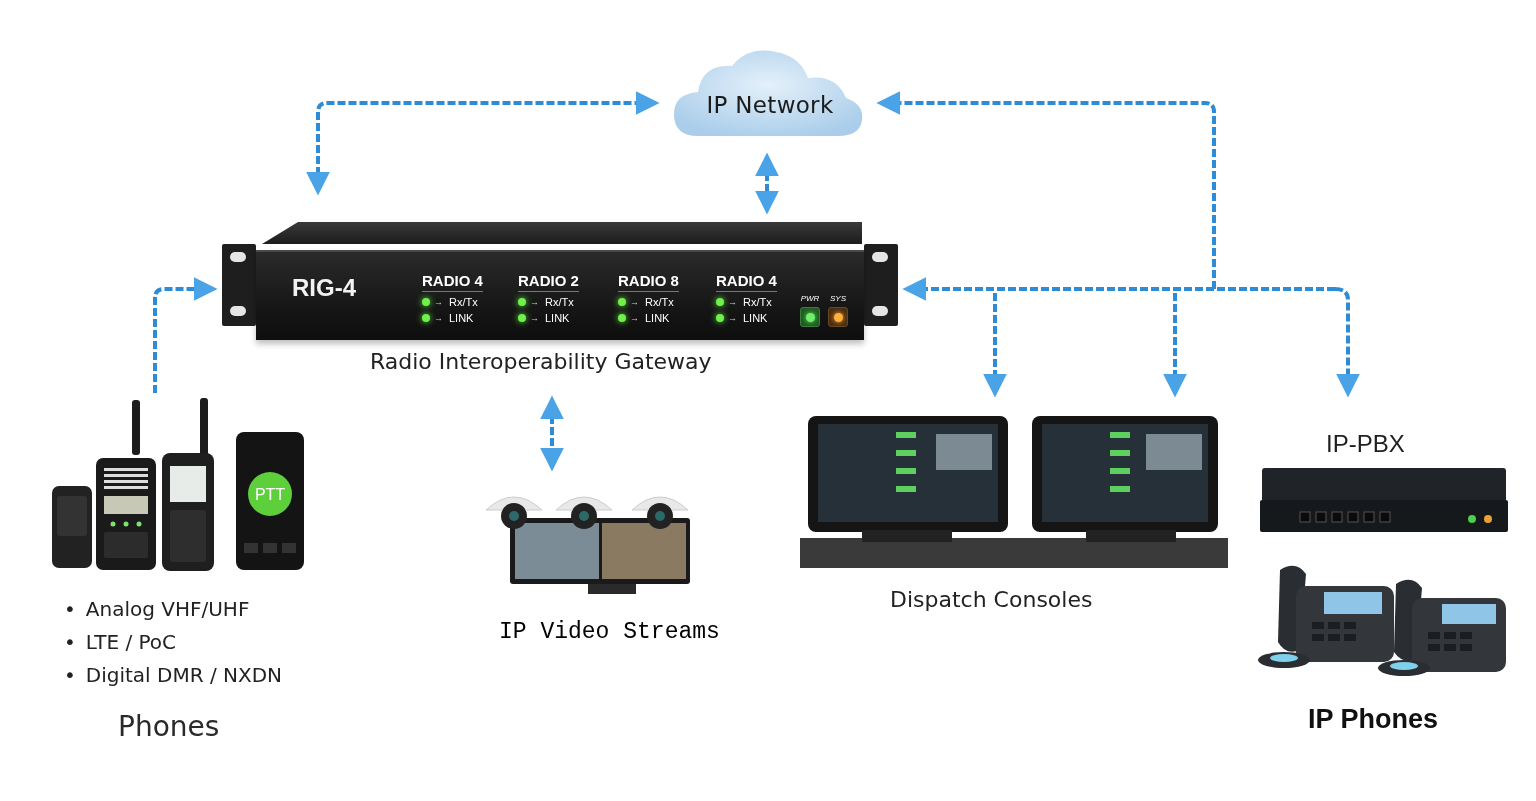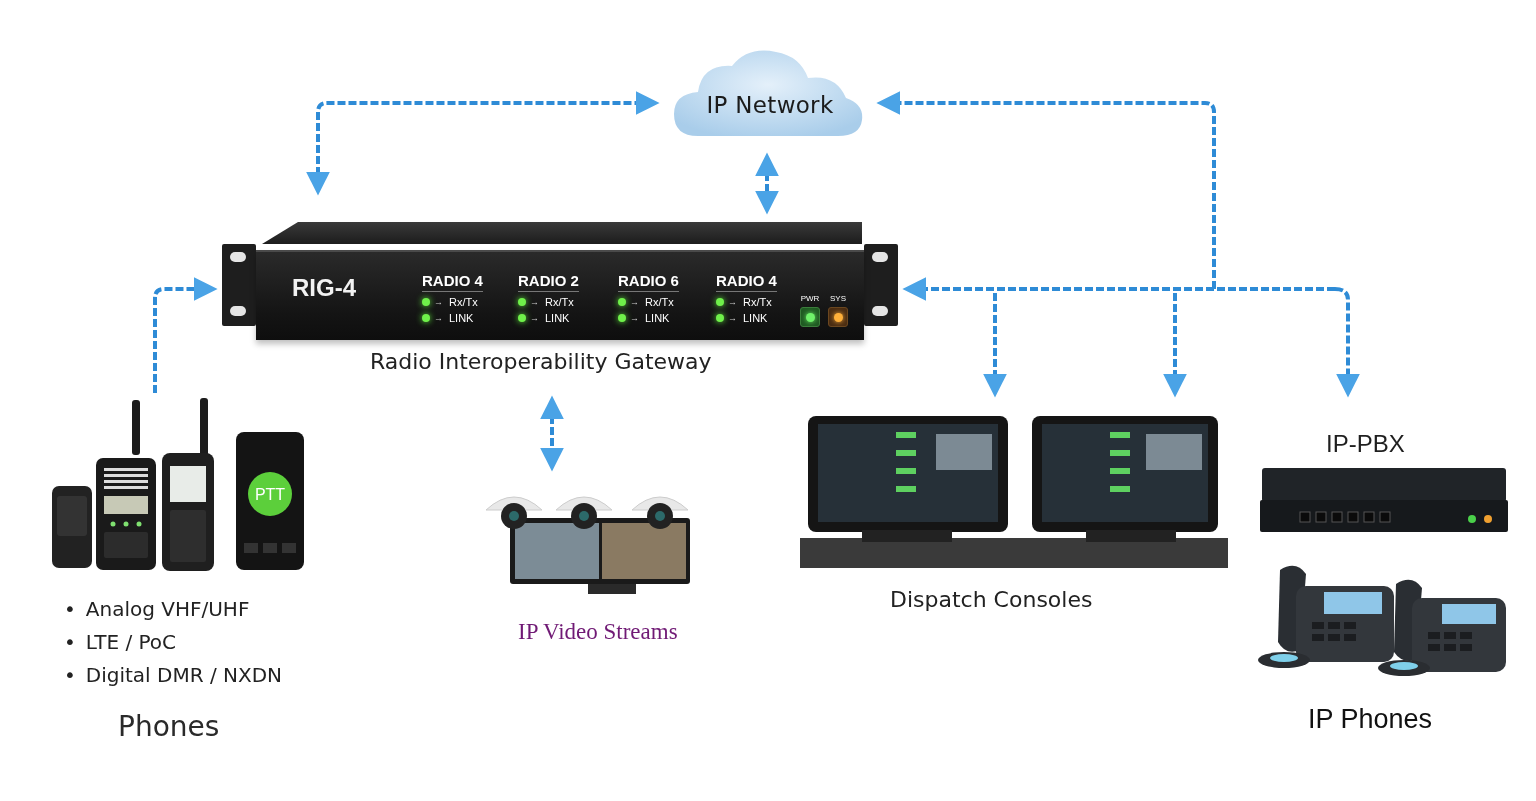--- a/index.html
+++ b/index.html
@@ -23,42 +23,42 @@
   .rig-ear.l { left: 0; } .rig-ear.r { right: 0; }
   .rig-ear .hole { position:absolute; left: 8px; width: 16px; height: 10px; background:#e5e5e5; border-radius: 6px; }
   .rig-face { position:absolute; left: 34px; right: 34px; top: 28px; height: 88px;
     background: linear-gradient(#2a2a2a, #141414 70%, #0e0e0e); border-top: 2px solid #4a4a4a; box-shadow: 0 4px 6px rgba(0,0,0,0.25); }
   .rig-model { position:absolute; left: 36px; top: 22px; color:#f2f2f2; font-weight: bold; font-size: 24px; font-family: "Liberation Sans", sans-serif; }
   .radio-col { position:absolute; top: 20px; width: 70px; color:#fff; font-family: "Liberation Sans", sans-serif; }
   .radio-col .name { font-weight: bold; font-size: 15px; border-bottom: 1px solid #777; padding-bottom: 2px; display:inline-block; }
   .radio-col .row { display:flex; align-items:center; font-size: 11px; margin-top: 4px; }
   .led { width: 8px; height: 8px; border-radius: 50%; background: #6ff04a; box-shadow: 0 0 6px #5de83a; margin-right: 4px; }
   .radio-col .arrow { color:#ccc; font-size: 9px; margin-right: 6px; }
-  .ind { position:absolute; top: 42px; color:#fff; font-size: 8px; text-align:center; width: 24px; font-family: "Liberation Sans", sans-serif; }
+  .ind { position:absolute; top: 42px; color:#fff; font-size: 8px; text-align:center; width: 24px; font-family: "Liberation Sans", sans-serif; font-style: italic; }
   .ind .box { width: 18px; height: 18px; margin: 4px auto 0; border-radius: 3px; display:flex; align-items:center; justify-content:center; }
   .ind .dot { width: 9px; height: 9px; border-radius: 50%; }
 
   .rig-caption { left: 370px; top: 349px; width: 410px; text-align:left; font-size: 22px; color:#222; }
 
   
   .radio-devices { left: 48px; top: 398px; width: 270px; height: 175px; }
   .bullets { left: 64px; top: 593px; font-size: 20px; line-height: 33px; color:#222; list-style: none; padding: 0; margin: 0; }
   .bullets li::before { content: "•"; margin-right: 10px; }
   .group-title { font-size: 28px; color:#2a2a2a; }
   .radios-title { left: 118px; top: 710px; }
 
   
-  .video-title { left: 518px; top: 619px; font-size: 23px; font-family: Liberation Serif, serif; color:#701a75; }
+  .video-title { left: 499px; top: 619px; font-size: 23px; font-family: Liberation Mono, monospace; color:#000000; }
 
   
   .dispatch-title { left: 890px; top: 587px; font-size: 22px; color:#222; }
 
   
   .pbx-title { left: 1326px; top: 430px; font-size: 24px; font-family:"Liberation Sans", sans-serif; color:#1f1f1f; }
-  .phones-title { left: 1308px; top: 704px; font-size: 27px; font-weight: normal; font-family:"Liberation Sans", sans-serif; color:#111; }
+  .phones-title { left: 1308px; top: 704px; font-size: 27px; font-weight: bold; font-family:"Liberation Sans", sans-serif; color:#111; }
 </style>
 </head>
 <body>
 
 <svg class="links" viewBox="0 0 1536 801">
   <defs>
     <marker id="ah" viewBox="0 0 10 10" refX="6" refY="5" markerWidth="6" markerHeight="6" orient="auto-start-reverse">
       <path d="M0,0 L10,5 L0,10 z" fill="#4aa3e6"></path>
     </marker>
   </defs>
@@ -126,21 +126,21 @@
           <span class="arrow">→</span>
           <span>Rx/Tx</span>
         </div>
       <div class="row">
           <span class="led"></span>
           <span class="arrow">→</span>
           <span>LINK</span>
         </div>
     </div>
     <div class="radio-col" style="left:362px">
-      <div class="name">RADIO 6</div>
+      <div class="name">RADIO 8</div>
       <div class="row">
           <span class="led"></span>
           <span class="arrow">→</span>
           <span>Rx/Tx</span>
         </div>
       <div class="row">
           <span class="led"></span>
           <span class="arrow">→</span>
           <span>LINK</span>
         </div>

